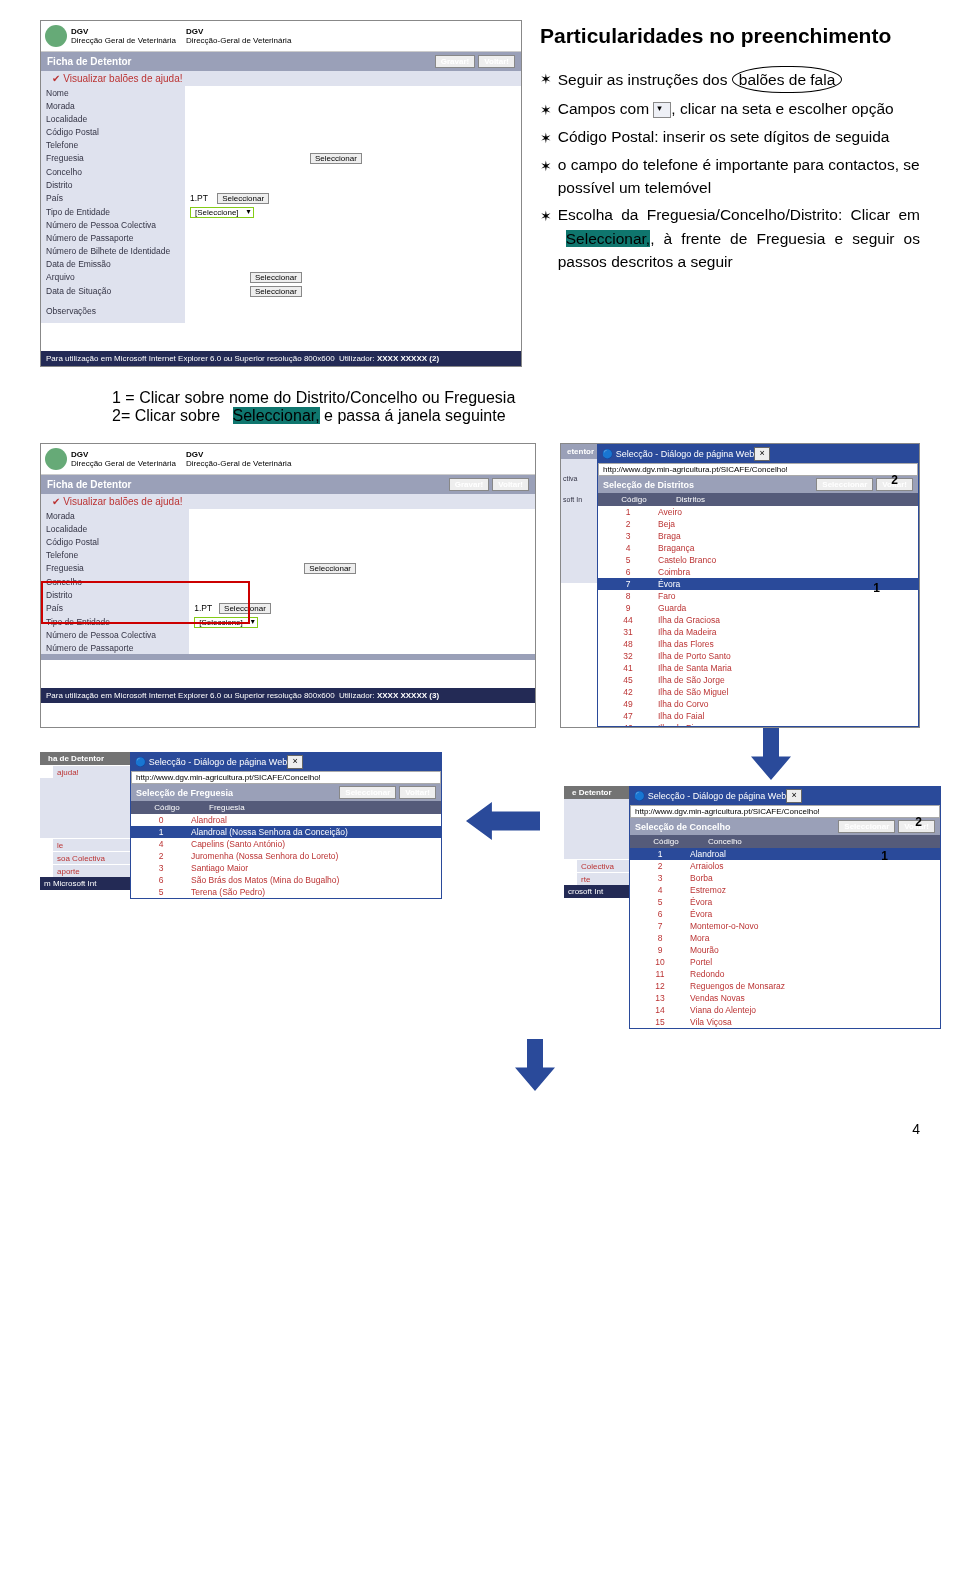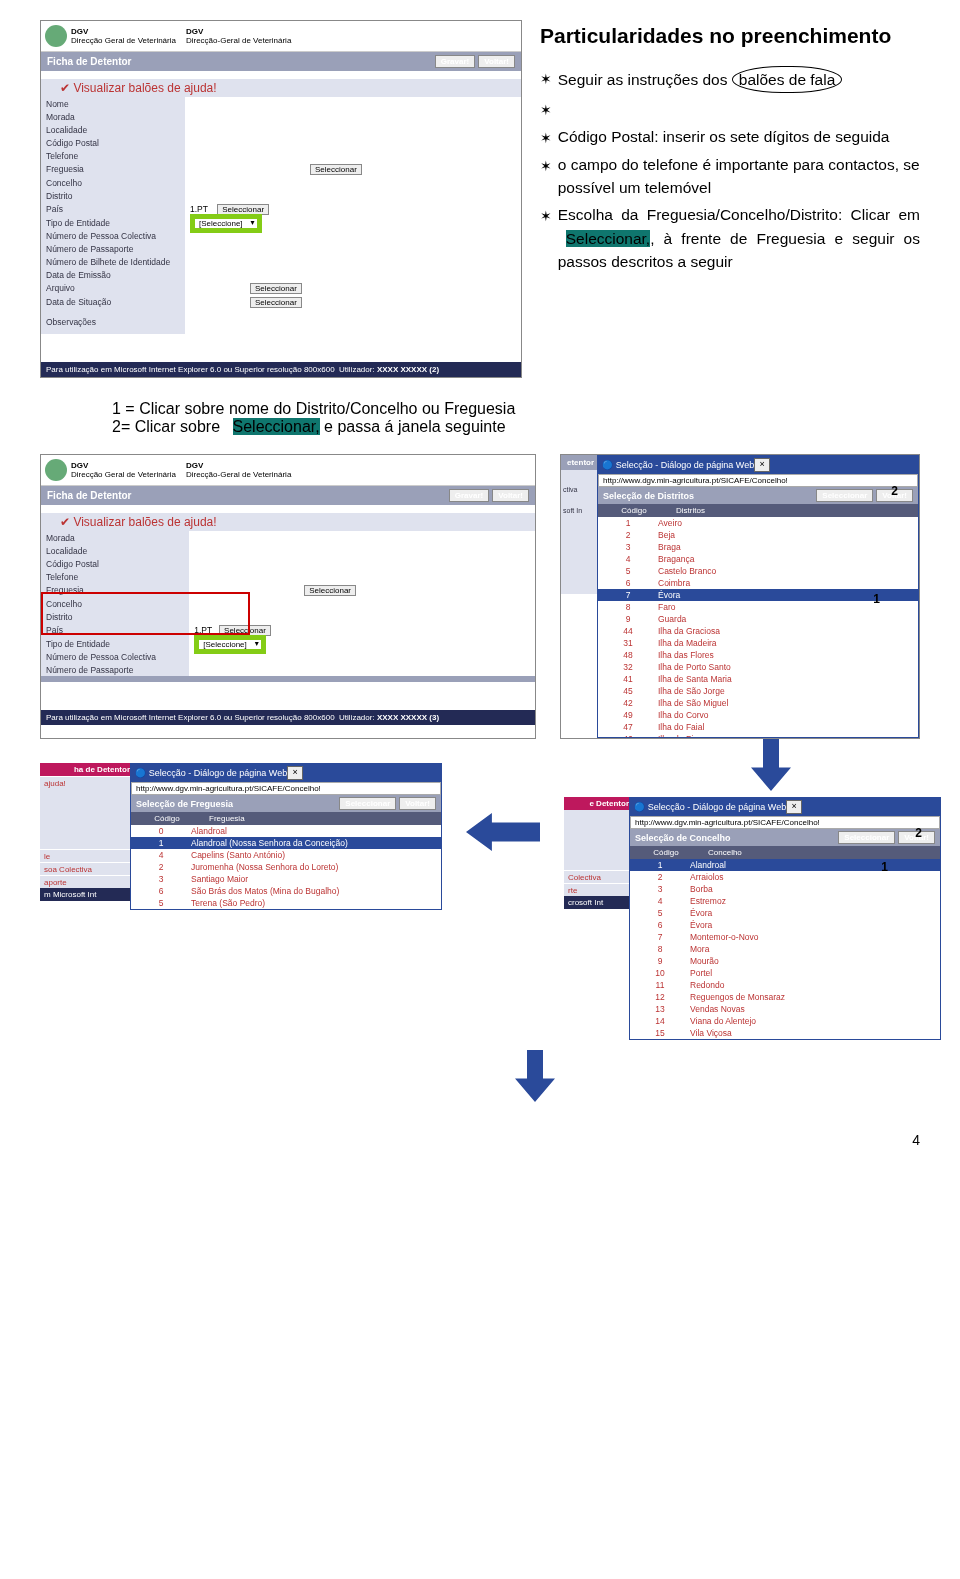--- a/index.html
+++ b/index.html
@@ -5,27 +5,27 @@
   body{font-family:Arial,Helvetica,sans-serif;margin:0;background:#fff;color:#000;width:960px;}
   .page{padding:20px 40px 40px 40px;}
   .top-row{display:flex;gap:18px;}
   .ss1{width:480px;border:1px solid #888;font-size:9px;}
   .hdr{display:flex;align-items:center;padding:4px;border-bottom:1px solid #ccc;background:#fff;}
   .logo{width:22px;height:22px;background:#6a7;border-radius:50%;margin-right:4px;}
   .hdr-text{font-size:8px;line-height:9px;}
   .bar-title{background:#9aa0b8;color:#fff;font-weight:bold;padding:3px 6px;font-size:10px;display:flex;justify-content:space-between;align-items:center;}
   .btns{display:flex;gap:3px;}
   .btn{background:#eee;border:1px solid #888;font-size:8px;padding:1px 5px;}
-  .help-row{background:#dfe2ee;color:#b33;padding:2px 19px;font-size:12px;margin-top:8px;}
+  .help-row{background:#dfe2ee;color:#b33;padding:2px 11px;font-size:10px;}
   table.form{width:100%;border-collapse:collapse;}
   table.form td{padding:1.5px 5px;font-size:8.5px;border:0;}
   table.form td.lbl{background:#dfe2ee;color:#334;width:30%;}
   table.form td.val{background:#fff;}
   .sel{background:#eee;border:1px solid #888;font-size:8px;padding:0 4px;display:inline-block;}
-  .dd{background:#fff;border:5px solid #84cc16;font-size:8px;padding:0 14px 0 4px;position:relative;}
+  .dd{background:#fff;border:1px solid #84cc16;font-size:8px;padding:0 14px 0 4px;position:relative;}
   .dd::after{content:"▾";position:absolute;right:2px;}
   .footer{background:#232a55;color:#fff;font-size:8px;padding:3px 5px;margin-top:28px;}
   .instructions{flex:1;font-size:15.5px;line-height:1.5;}
   .instructions h2{font-size:21px;font-weight:bold;margin:0 0 14px 0;}
   .bul{display:flex;align-items:flex-start;margin:4px 0;}
   .bul .star{font-size:14px;margin-right:6px;margin-top:3px;}
   .circled{display:inline-block;border:1.5px solid #000;border-radius:50%/55%;padding:1px 6px;}
   .dd-icon{display:inline-block;width:16px;height:14px;border:1px solid #888;background:#eef0f6;vertical-align:middle;position:relative;}
   .dd-icon::after{content:"▾";font-size:9px;position:absolute;left:3px;top:-1px;}
   .hl{background:#0f766e;padding:0 0;margin-left:8px;}
@@ -41,22 +41,22 @@
   .dlg-sub{background:#9aa0b8;color:#fff;font-weight:bold;padding:2px 5px;display:flex;justify-content:space-between;align-items:center;}
   .dlg-hdr{background:#555b7a;color:#fff;display:flex;font-size:8px;}
   .dlg-hdr span{padding:2px 6px;}
   .dlg-list{max-height:220px;overflow:hidden;}
   .dlg-row{display:flex;font-size:8.5px;color:#b33;padding:1px 0;}
   .dlg-row .c1{width:60px;text-align:center;}
   .dlg-row .c2{flex:1;}
   .dlg-row.sel-row{background:#2a4a9a;color:#fff;}
   .pair{display:flex;gap:24px;margin-top:24px;align-items:flex-start;}
   .strip{width:90px;font-size:8px;}
-  .strip .t{background:#be185d;color:#fff;padding:2px 0;font-weight:bold;text-align:right;}
-  .strip .r{background:#dfe2ee;color:#b33;padding:1.5px 4px;border-top:1px solid #fff;}
+  .strip .t{background:#737373;color:#fff;padding:2px 8px;font-weight:bold;}
+  .strip .r{background:#dfe2ee;color:#b33;padding:1.5px 4px;border-top:1px solid #fff;margin-left:13px;}
   .strip .f{background:#232a55;color:#fff;padding:2px 4px;}
   .arrow-down{width:40px;height:52px;background:#2a4a9a;clip-path:polygon(30% 0,70% 0,70% 55%,100% 55%,50% 100%,0 55%,30% 55%);margin:6px auto;}
   .arrow-left{width:74px;height:38px;background:#2a4a9a;clip-path:polygon(100% 25%,35% 25%,35% 0,0 50%,35% 100%,35% 75%,100% 75%);}
   .marker{position:absolute;font-size:12px;font-weight:bold;color:#000;}
   .relbox{position:relative;}
   .red-box{border:2px solid #c00;position:absolute;}
   .pg-num{text-align:right;font-size:14px;margin-top:30px;}
 </style>
 </head>
 <body>
@@ -156,20 +156,21 @@
  </div>
 
  <div class="instructions">
    <h2>Particularidades no preenchimento</h2>
    <div class="bul">
           <span class="star">✶</span>
      <div><span>Seguir as instruções dos</span> <span class="circled">balões de fala</span></div>
         </div>
    <div class="bul">
           <span class="star">✶</span>
+     <div><span>Campos com</span> <span class="dd-icon"></span><span>, clicar na seta e escolher opção</span></div>
         </div>
    <div class="bul">
           <span class="star">✶</span>
      <div>Código Postal: inserir os sete dígitos de seguida</div>
         </div>
    <div class="bul">
           <span class="star">✶</span>
      <div>o campo do telefone é importante para contactos, se possível um telemóvel</div>
         </div>
    <div class="bul">

